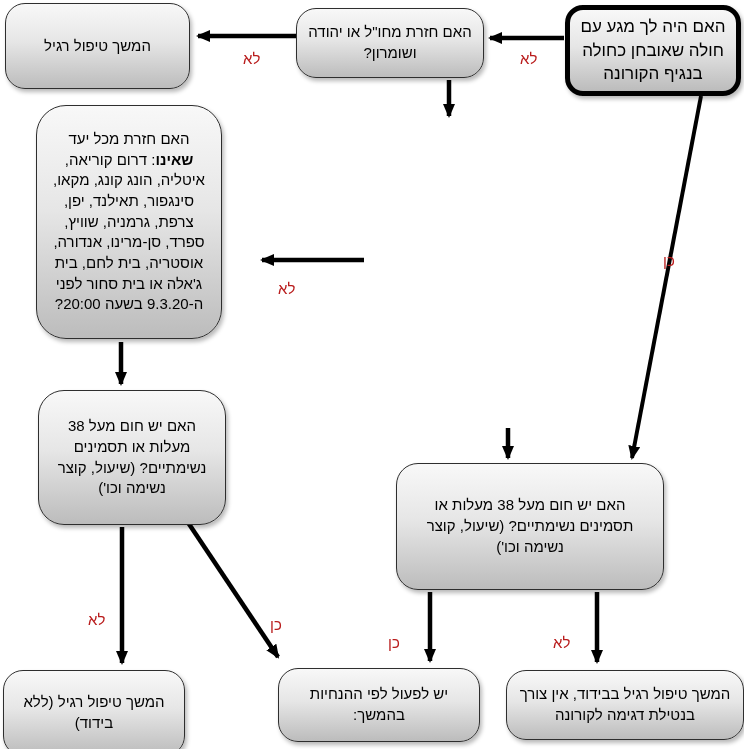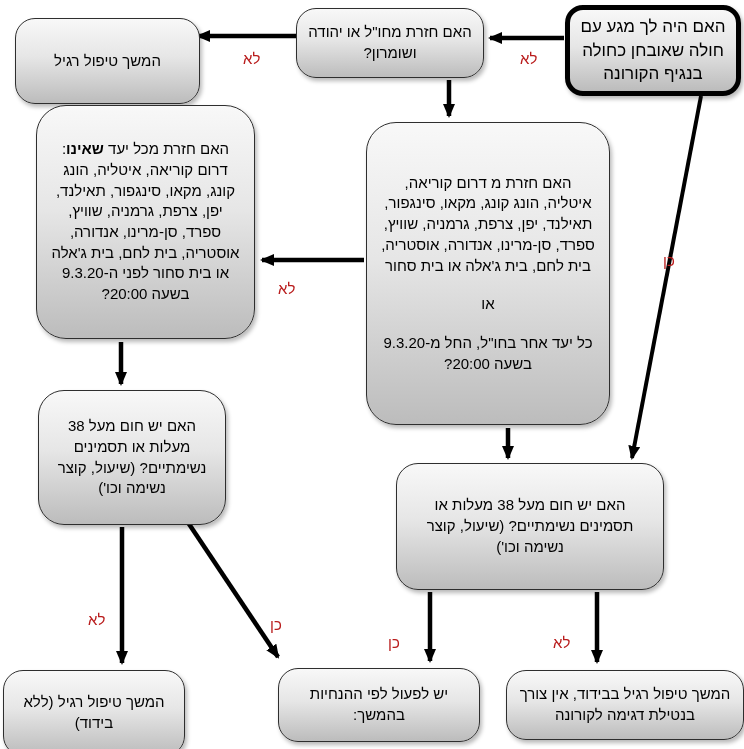--- a/index.html
+++ b/index.html
@@ -53,33 +53,28 @@
   </svg>
 
   <div class="node start" style="left:565px;top:5px;width:176px;height:91px;">
     <p>האם היה לך מגע עם חולה שאובחן כחולה בנגיף הקורונה</p>
   </div>
 
   <div class="node" style="left:296px;top:8px;width:188px;height:70px;">
     <p>האם חזרת מחו"ל או יהודה ושומרון?</p>
   </div>
 
-  <div class="node" style="left:5px;top:18px;width:185px;height:86px;margin-left:10px;">
+  <div class="node" style="left:5px;top:3px;width:185px;height:86px;">
     <p>המשך טיפול רגיל</p>
   </div>
 
-  <div class="node big" style="left:36px;top:105px;width:219px;height:234px;padding:8px 14px;">
+  <div class="node big" style="left:36px;top:105px;width:186px;height:234px;padding:8px 14px;">
     <p><span>האם חזרת מכל יעד </span><span class="b">שאינו</span><span>: דרום קוריאה, איטליה, הונג קונג, מקאו, סינגפור, תאילנד, יפן, צרפת, גרמניה, שוויץ, ספרד, סן-מרינו, אנדורה, אוסטריה, בית לחם, בית ג'אלה או בית סחור לפני ה-9.3.20 בשעה 20:00?</span></p>
   </div>
 
-  <div class="node big" style="left:366px;top:122px;width:244px;height:303px;padding:10px 14px;">
-    <p>האם חזרת מ דרום קוריאה, איטליה, הונג קונג, מקאו, סינגפור, תאילנד, יפן, צרפת, גרמניה, שוויץ, ספרד, סן-מרינו, אנדורה, אוסטריה, בית לחם, בית ג'אלה או בית סחור</p>
-    <p class="gap">או</p>
-    <p class="gap">כל יעד אחר בחו"ל, החל מ-9.3.20 בשעה 20:00?</p>
-  </div>
 
   <div class="node big" style="left:38px;top:390px;width:188px;height:135px;border-radius:26px;">
     <p>האם יש חום מעל 38 מעלות או תסמינים נשימתיים? (שיעול, קוצר נשימה וכו')</p>
   </div>
 
   <div class="node big" style="left:396px;top:463px;width:268px;height:127px;border-radius:22px;">
     <p>האם יש חום מעל 38 מעלות או תסמינים נשימתיים? (שיעול, קוצר נשימה וכו')</p>
   </div>
 
   <div class="node" style="left:3px;top:670px;width:182px;height:86px;">

